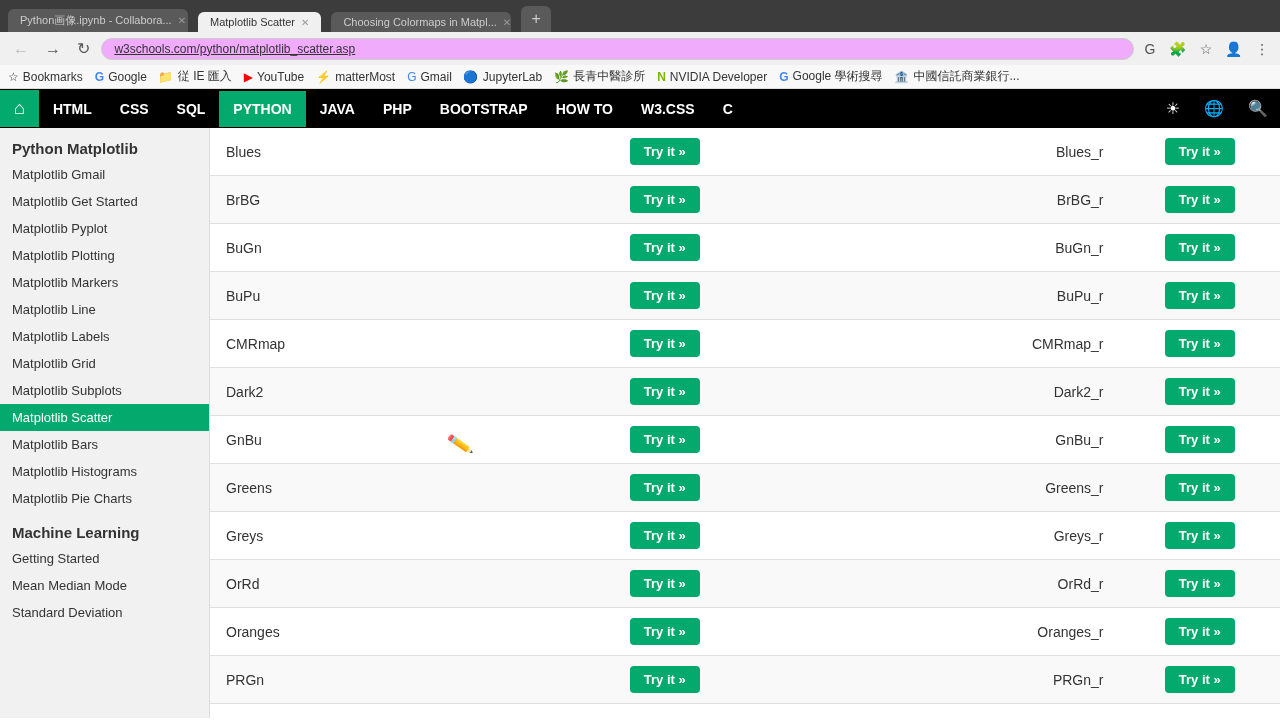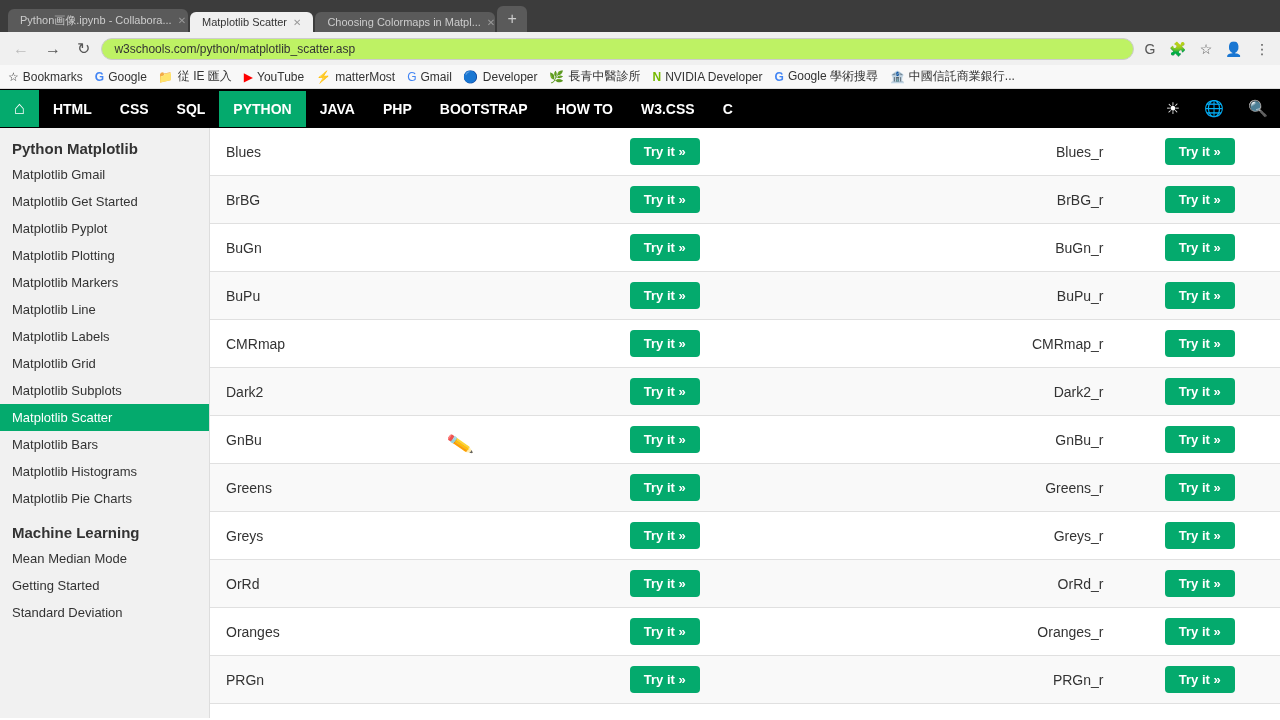--- a/index.html
+++ b/index.html
@@ -5,21 +5,21 @@
     * { box-sizing: border-box; margin: 0; padding: 0; }
     body { font-family: Arial, sans-serif; font-size: 14px; background: #fff; }
 
     
     .browser-chrome {
       background: #3c3c3c;
       padding: 6px 8px 0 8px;
     }
     .browser-tabs {
       display: flex;
-      gap: 2px;
+      gap: 10px;
       align-items: flex-end;
     }
     .browser-tab {
       background: #5a5a5a;
       color: #ccc;
       padding: 4px 12px;
       border-radius: 6px 6px 0 0;
       font-size: 11px;
       display: flex;
       align-items: center;
@@ -46,26 +46,27 @@
       background: none;
       border: none;
       font-size: 16px;
       color: #555;
       cursor: pointer;
       padding: 2px 5px;
     }
     .nav-btn.disabled { color: #bbb; }
     .address-bar {
       flex: 1;
-      background: #bef264;
+      background: #f0abfc;
       border: 1px solid #ccc;
       border-radius: 20px;
       padding: 3px 12px;
       font-size: 12px;
       color: #333;
+      text-decoration: underline;
     }
     .toolbar-icons {
       display: flex;
       gap: 8px;
       align-items: center;
     }
     .toolbar-icon {
       width: 20px;
       height: 20px;
       display: flex;
@@ -281,21 +282,21 @@
     <div class="bookmark-item">
       <span class="bookmark-icon">⚡</span>
       <span>matterMost</span>
     </div>
     <div class="bookmark-item">
       <span class="bookmark-icon" style="color:#4285f4;">G</span>
       <span>Gmail</span>
     </div>
     <div class="bookmark-item">
       <span class="bookmark-icon" style="color:#f37626;">🔵</span>
-      <span>Developer</span>
+      <span>JupyterLab</span>
     </div>
     <div class="bookmark-item">
       <span class="bookmark-icon">🌿</span>
       <span>長青中醫診所</span>
     </div>
     <div class="bookmark-item">
       <span class="bookmark-icon" style="color:#76b900; font-weight:bold;">N</span>
       <span>NVIDIA Developer</span>
     </div>
     <div class="bookmark-item">
@@ -339,22 +340,22 @@
       <a class="sidebar-item">Matplotlib Line</a>
       <a class="sidebar-item">Matplotlib Labels</a>
       <a class="sidebar-item">Matplotlib Grid</a>
       <a class="sidebar-item">Matplotlib Subplots</a>
       <a class="sidebar-item active">Matplotlib Scatter</a>
       <a class="sidebar-item">Matplotlib Bars</a>
       <a class="sidebar-item">Matplotlib Histograms</a>
       <a class="sidebar-item">Matplotlib Pie Charts</a>
 
       <div class="sidebar-section-title">Machine Learning</div>
+      <a class="sidebar-item">Getting Started</a>
       <a class="sidebar-item">Mean Median Mode</a>
-      <a class="sidebar-item">Getting Started</a>
       <a class="sidebar-item">Standard Deviation</a>
     </div>
 
     <div class="content">
       <table class="content-table">
         <tbody id="table-body">
         <tr>
     <td>Blues</td>
     <td>
       <button class="try-btn">Try it »</button>

